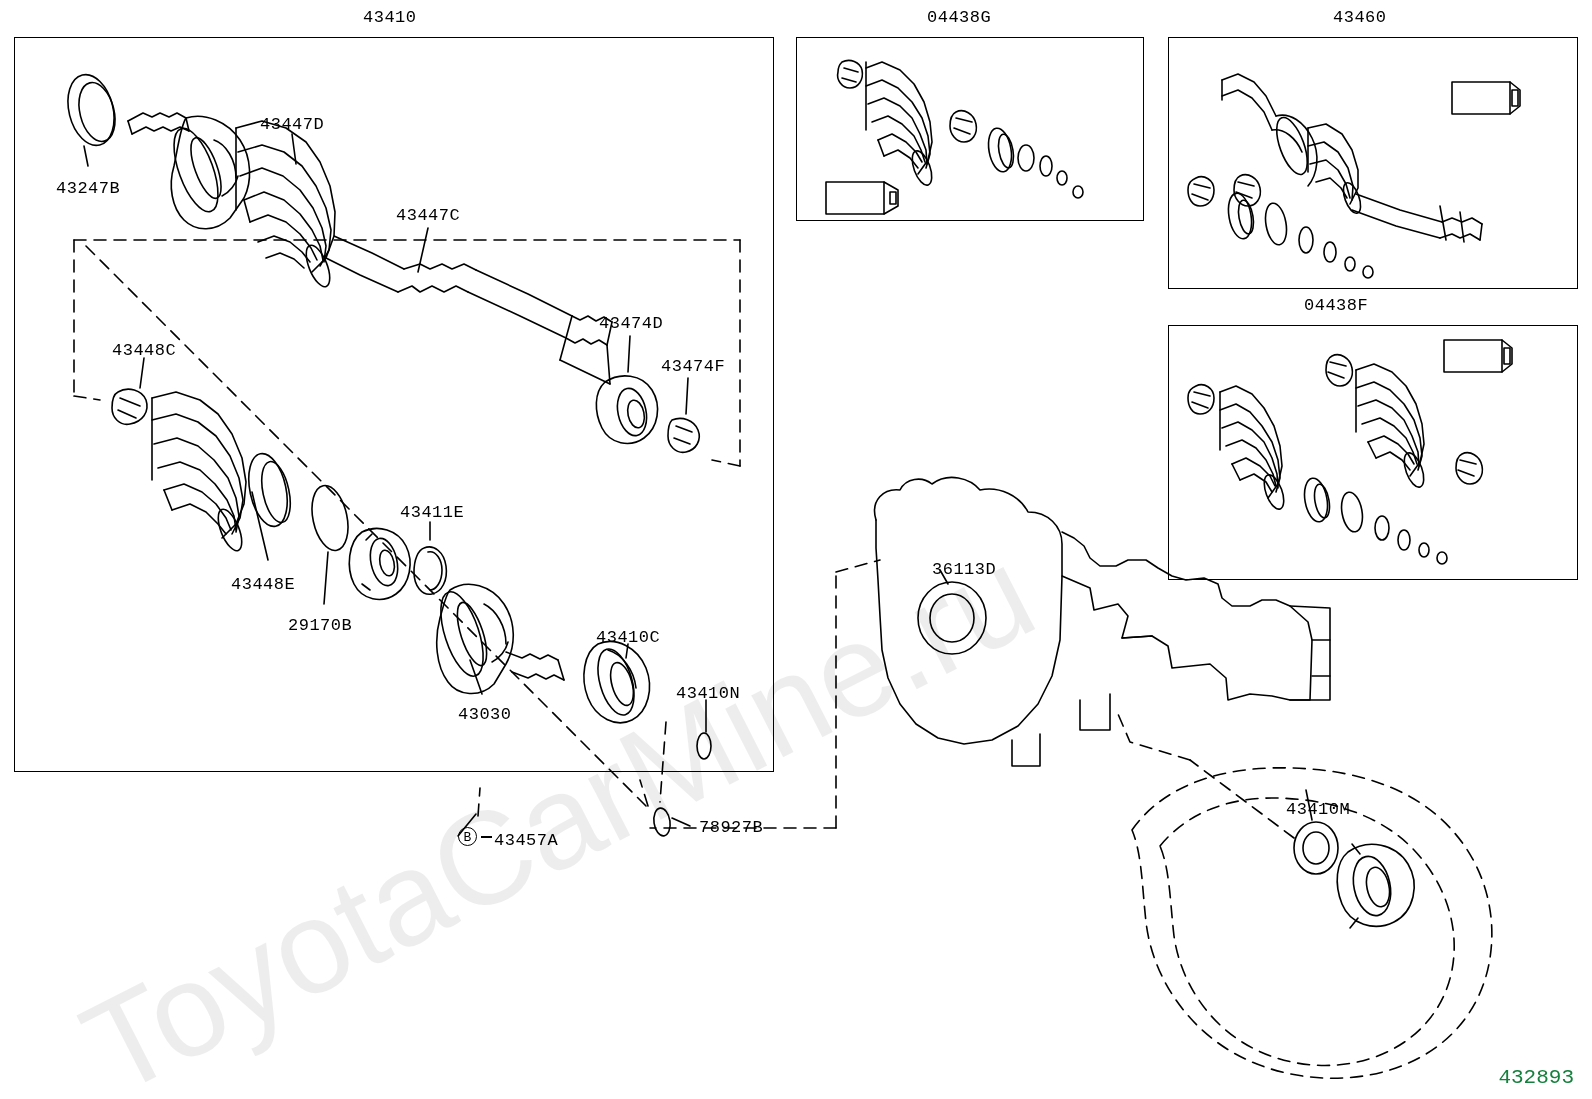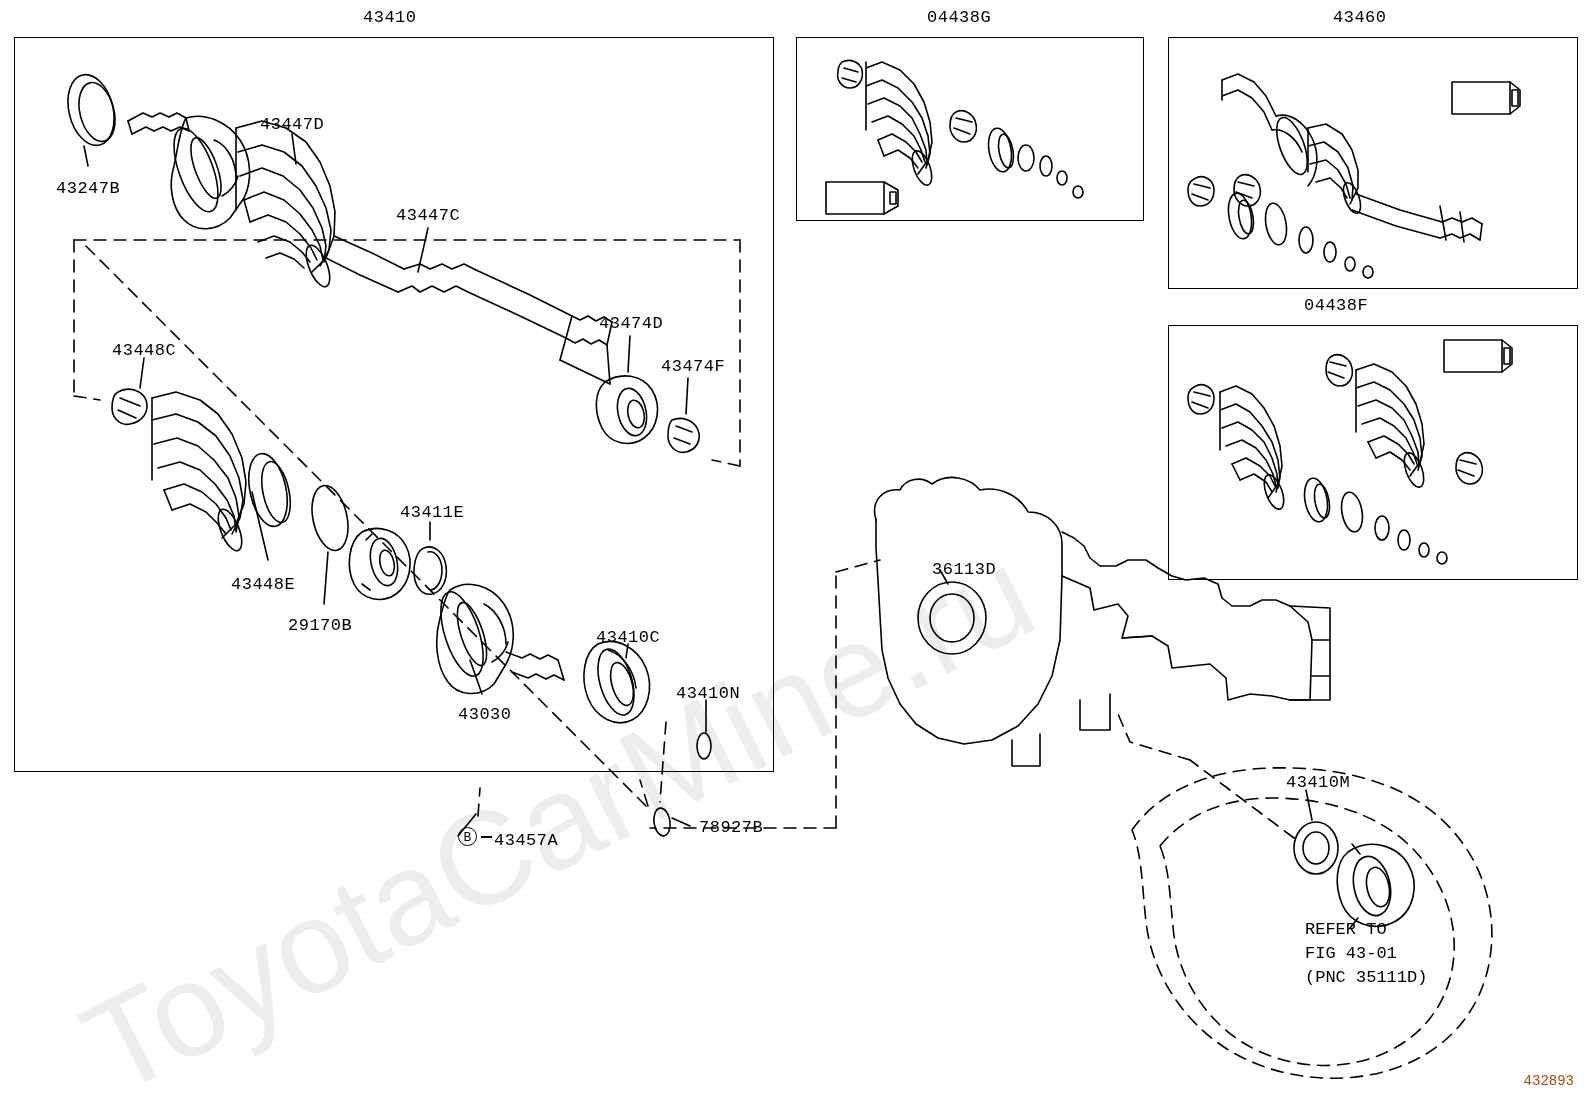--- a/index.html
+++ b/index.html
@@ -46,22 +46,22 @@
     font-weight: 400;
     white-space: nowrap;
     transform: rotate(-27deg);
     transform-origin: left top;
   }
   .figno {
     position: absolute;
     right: 18px;
     bottom: 10px;
     font-family: "Liberation Mono", monospace;
-    font-size: 14px;
-    color: #c2410c;
+    font-size: 21px;
+    color: #15803d;
   }
   .refblock {
     position: absolute;
     font-family: "Liberation Mono", monospace;
     font-size: 17px;
     line-height: 24px;
     color: #000;
     text-align: left;
     white-space: pre;
   }
@@ -355,28 +355,25 @@
   <div class="lbl" style="left:112px; top:341px;">43448C</div>
   <div class="lbl" style="left:231px; top:575px;">43448E</div>
   <div class="lbl" style="left:288px; top:616px;">29170B</div>
   <div class="lbl" style="left:400px; top:503px;font-family:Liberation Mono, monospace;">43411E</div>
   <div class="lbl" style="left:458px; top:705px;">43030</div>
   <div class="lbl" style="left:596px; top:628px;">43410C</div>
   <div class="lbl" style="left:676px; top:684px;">43410N</div>
   <div class="lbl" style="left:494px; top:831px;text-align:right;">43457A</div>
   <div class="lbl" style="left:699px; top:818px;">78927B</div>
   <div class="lbl" style="left:932px; top:560px;">36113D</div>
-  <div class="lbl" style="left:1286px; top:773px;">43410M</div>
+  <div class="lbl" style="left:1286px; top:800px;">43410M</div>
 
   <div class="bcirc" style="left:458px; top:827px;">B</div>
   <div style="position:absolute; left:481px; top:836px; width:11px; height:2px; background:#000;"></div>
 
-  <div class="refblock" style="left:1305px; top:918px;"><span>REFER TO</span>
-<span>FIG 43-01</span>
-<span>(PNC 35111D)</span></div>
 
   <div class="watermark">
     <div class="wm-text" style="left:60px; top:990px;">ToyotaCarMine.ru</div>
   </div>
 
   <div class="figno">432893</div>
 
 </div>
 
 </body></html>

